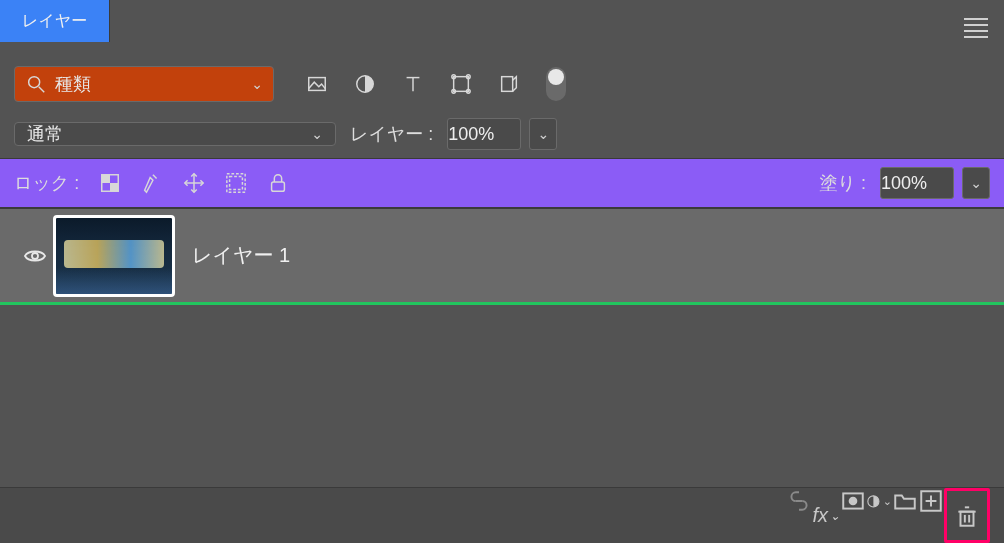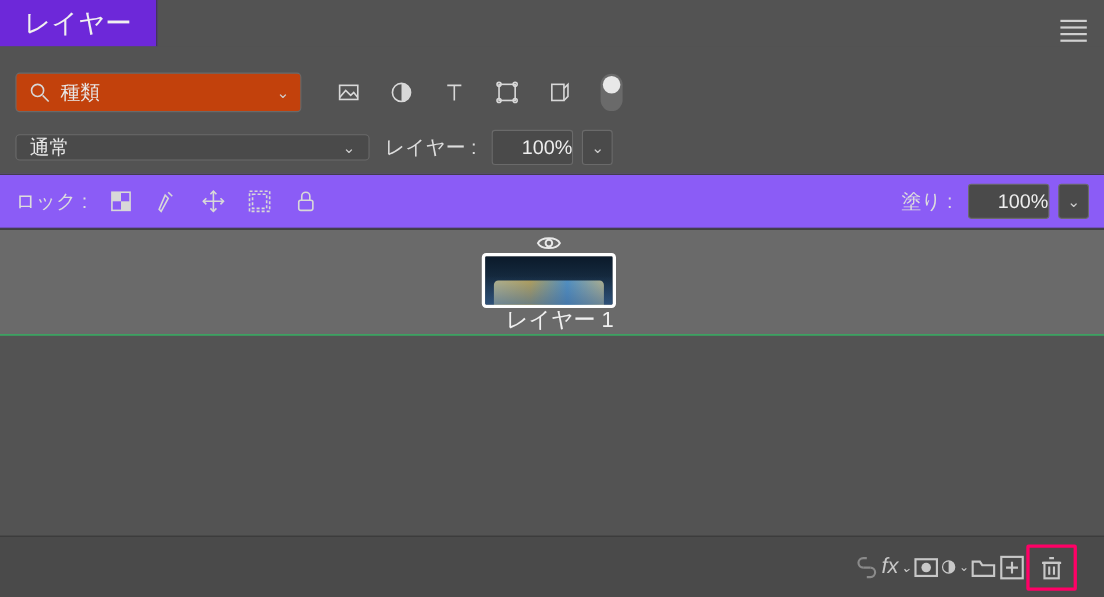--- a/index.html
+++ b/index.html
@@ -13,26 +13,26 @@
     overflow: hidden;
   }
   .panel-header {
     display: flex;
     align-items: center;
     height: 42px;
     background: #535353;
     position: relative;
   }
   .tab {
-    background: #6d28d9;
+    background: #3b82f6;
     padding: 0 22px;
     height: 42px;
     display: flex;
     align-items: center;
-    font-size: 24px;
+    font-size: 16px;
     color: #f0f0f0;
     border-right: 1px solid #3a3a3a;
   }
   .menu-lines {
     position: absolute;
     right: 16px;
     top: 14px;
     width: 24px;
     cursor: pointer;
   }
@@ -80,34 +80,34 @@
     display: flex; align-items: center; justify-content: space-between;
     border: 1px solid #6a6a6a; border-radius: 4px; background: #4a4a4a;
     height: 24px; padding: 0 12px; width: 322px;
   }
   .lbl { color: #ddd; font-size: 18px; }
   .val-box {
     display: flex; align-items: center; gap: 8px;
   }
   .num-input {
     border: 1px solid #6a6a6a; border-radius: 3px; background: #4a4a4a;
-    color: #eee; width: 74px; height: 32px; display:flex; align-items:center; justify-content:flex-end;
+    color: #eee; width: 74px; height: 32px; display:flex; align-items:center; justify-content:flex-start;
   }
   .chev-btn {
     border: 1px solid #6a6a6a; border-radius: 3px; background: #4a4a4a;
     width: 28px; height: 32px; display:flex; align-items:center; justify-content:center;
   }
   .lock-icons { display:flex; gap: 20px; align-items:center; padding-left: 6px;}
   .spacer { flex: 1; }
 
   .layers-list { border-top: 1px solid #3a3a3a; }
   .layer {
     display: flex; align-items: center; height: 96px;
-    border-bottom: 1px solid #22c55e;
-    padding-left: 14px; padding-right: 20px; flex-direction: column;
+    border-bottom: 3px solid #22c55e;
+    padding-left: 14px; padding-right: 20px;
   }
   .layer .eye { width: 42px; display:flex; justify-content:center; }
   .thumb {
     width: 116px; height: 76px; border-radius: 1px; position: relative; overflow: hidden;
     background: linear-gradient(180deg,#0b1a2a 0%, #152a3f 45%, #1a344c 100%);
   }
   .thumb.selected { outline: 3px solid #fff; }
   
   .thumb::before {
     content:""; position:absolute; left:8px; right:8px; top:22px; height:28px;
@@ -119,22 +119,22 @@
     background: linear-gradient(180deg, rgba(40,80,120,.0), rgba(60,100,150,.6));
   }
   .layer-name { padding-left: 20px; font-size: 20px; color: #f0f0f0; flex:1;}
   .layer.selected { background: #6a6a6a; }
   .layer.bg { background: #454545; }
   .lock-right svg { stroke:#d8d8d8; fill:none; stroke-width:1.6;}
 
   .bottom-bar {
     position:absolute; bottom:0; left:0; right:0;
     height: 56px; background:#4a4a4a;
-    display:flex; align-items:center; justify-content:flex-end; 
-    padding-right: 25px;
+    display:flex; justify-content:flex-end; 
+    padding-right: 14px;
     border-top:1px solid #3a3a3a;
   }
   .bic { width:26px; height:26px; display:flex; align-items:center; justify-content:center; }
   .bic svg { stroke:#c8c8c8; fill:none; stroke-width:1.8;}
   .bic.dim svg { stroke:#8a8a8a; }
   .fx { font-style: italic; color:#c8c8c8; font-size:20px; display:flex; align-items:center; gap:2px;}
   .trash-highlight {
     border: 3px solid #ff0066; border-radius:2px; padding:5px 7px;
     display:flex; align-items:center; justify-content:center;
   }

